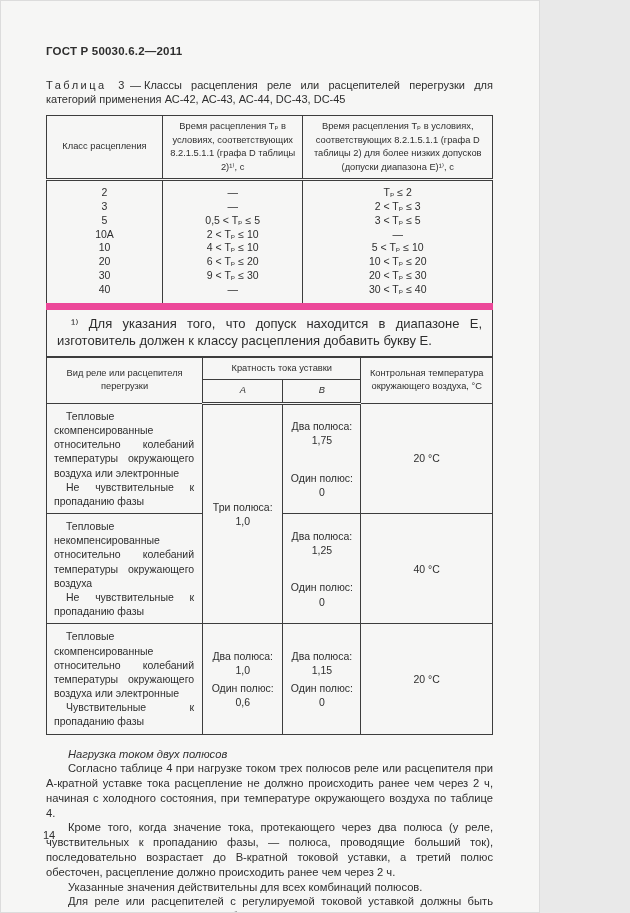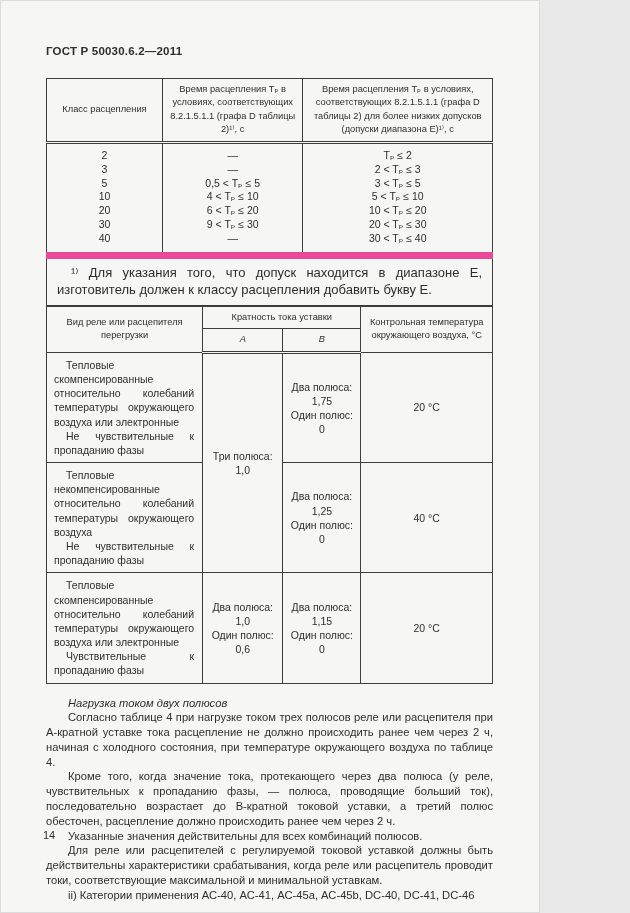--- a/index.html
+++ b/index.html
@@ -53,40 +53,41 @@
   
   #table4 td{font-size:10.5px;line-height:1.35;vertical-align:middle;}
   #table4 .desc-cell{
     text-align:justify;vertical-align:top;
     padding:5px 8px 5px 7px;
   }
   #table4 .desc-cell .blk{text-indent:12px;}
   #table4 .val-cell{text-align:center;padding:6px 3px;}
   .val-stack{
     display:flex;flex-direction:column;
-    justify-content:center;align-items:center;
+    justify-content:space-between;align-items:center;
   }
   .vs-tall{min-height:80px;}
   .vs-short{min-height:60px;}
   .merged-a{text-align:center;}
   .temp-cell{text-align:center;}
   .ital{font-style:italic;}
   
   .body-copy{margin-top:12px;font-size:11.2px;line-height:1.32;text-align:justify;}
   .body-copy p{margin:0;text-indent:22px;}
   .p-italic{font-style:italic;}
   .page-num{position:absolute;top:828px;left:42px;font-size:11px;}
 </style>
 </head>
 <body>
 
 <div class="page">
 
   <div class="doc-header">ГОСТ Р 50030.6.2—2011</div>
 
+  <p class="caption"><span class="cap-label">Таблица 3</span><span class="cap-dash">—</span><span>Классы расцепления реле или расцепителей перегрузки для категорий применения АС-42, АС-43, АС-44, DC-43, DC-45</span></p>
 
   <table id="table3">
     <colgroup>
       <col style="width:26%">
       <col style="width:31.5%">
       <col style="width:42.5%">
     </colgroup>
     <thead>
       <tr class="last-head">
         <th>Класс расцепления</th>
@@ -104,20 +105,25 @@
           <td>3</td>
           <td>—</td>
           <td>2 &lt; Tₚ ≤ 3</td>
         </tr>
         <tr>
           <td>5</td>
           <td>0,5 &lt; Tₚ ≤ 5</td>
           <td>3 &lt; Tₚ ≤ 5</td>
         </tr>
         <tr>
+          <td>10A</td>
+          <td>2 &lt; Tₚ ≤ 10</td>
+          <td>—</td>
+        </tr>
+        <tr>
           <td>10</td>
           <td>4 &lt; Tₚ ≤ 10</td>
           <td>5 &lt; Tₚ ≤ 10</td>
         </tr>
         <tr>
           <td>20</td>
           <td>6 &lt; Tₚ ≤ 20</td>
           <td>10 &lt; Tₚ ≤ 20</td>
         </tr>
         <tr>

